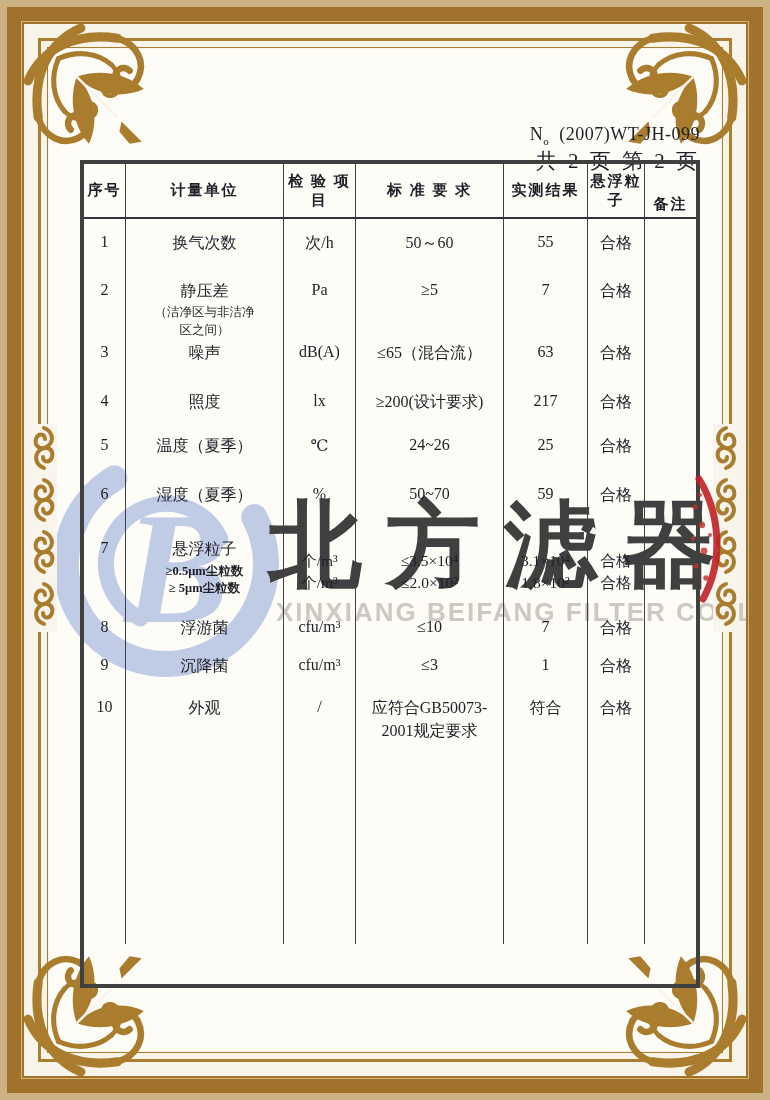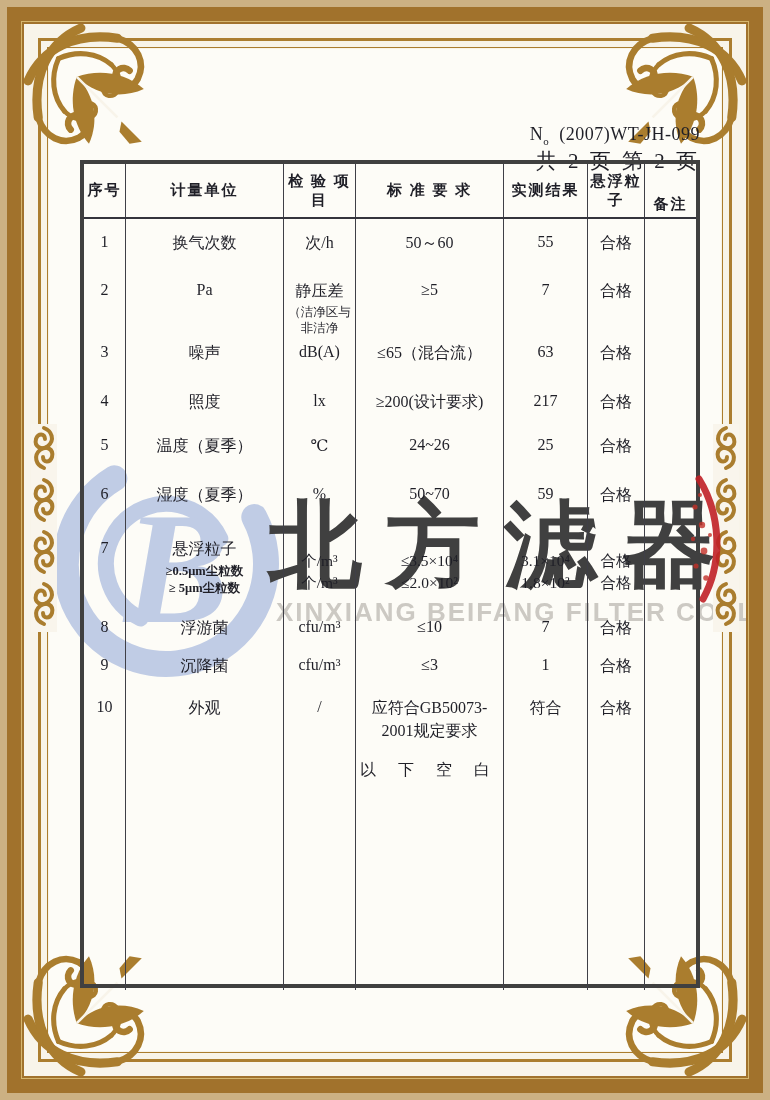--- a/index.html
+++ b/index.html
@@ -181,26 +181,26 @@
       <div class="c">换气次数</div>
       <div class="c">次/h</div>
       <div class="c">50～60</div>
       <div class="c">55</div>
       <div class="c">合格</div>
       <div class="c cl"></div>
     </div>
 
     <div class="trow r2">
       <div class="c">2</div>
-      <div class="c">Pa</div>
       <div class="c">
         <span>静压差</span>
         <span class="note">（洁净区与非洁净</span>
         <span class="note">区之间）</span>
       </div>
+      <div class="c">Pa</div>
       <div class="c">≥5</div>
       <div class="c">7</div>
       <div class="c">合格</div>
       <div class="c cl"></div>
     </div>
 
     <div class="trow r3">
       <div class="c">3</div>
       <div class="c">噪声</div>
       <div class="c">dB(A)</div>
@@ -292,31 +292,20 @@
       <div class="c">/</div>
       <div class="c std">
         <span>应符合GB50073-</span>
         <span>2001规定要求</span>
       </div>
       <div class="c">符合</div>
       <div class="c">合格</div>
       <div class="c cl"></div>
     </div>
 
-    <div class="trow r11">
-      <div class="c"></div>
-      <div class="c"></div>
-      <div class="c"></div>
-      <div class="c">
-        <span class="blank-note">以 下 空 白</span>
-      </div>
-      <div class="c"></div>
-      <div class="c"></div>
-      <div class="c cl"></div>
-    </div>
 
     <div class="trow r12">
       <div class="c"></div>
       <div class="c"></div>
       <div class="c"></div>
       <div class="c"></div>
       <div class="c"></div>
       <div class="c"></div>
       <div class="c cl"></div>
     </div>

